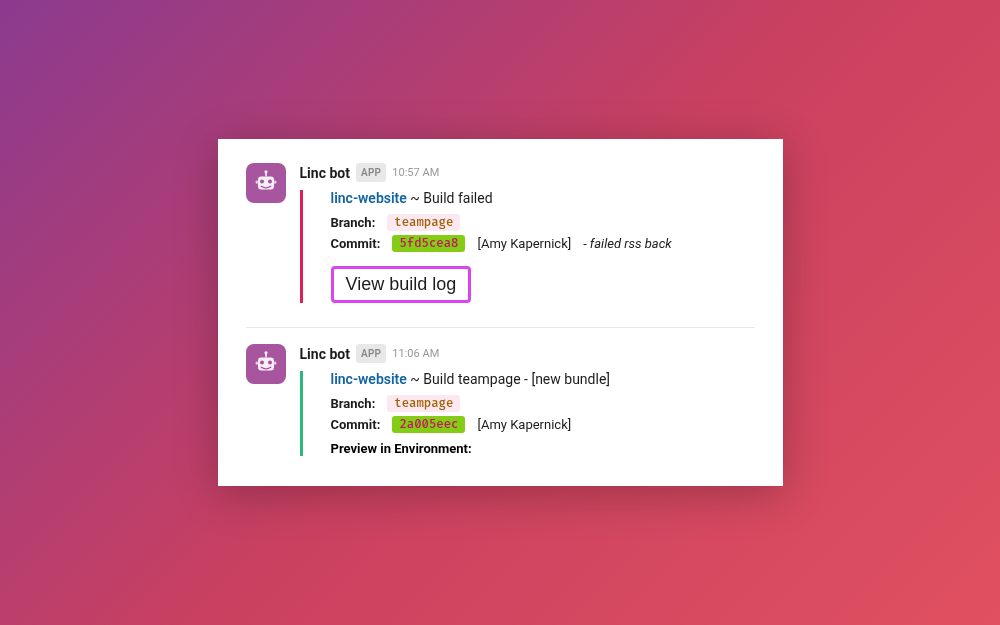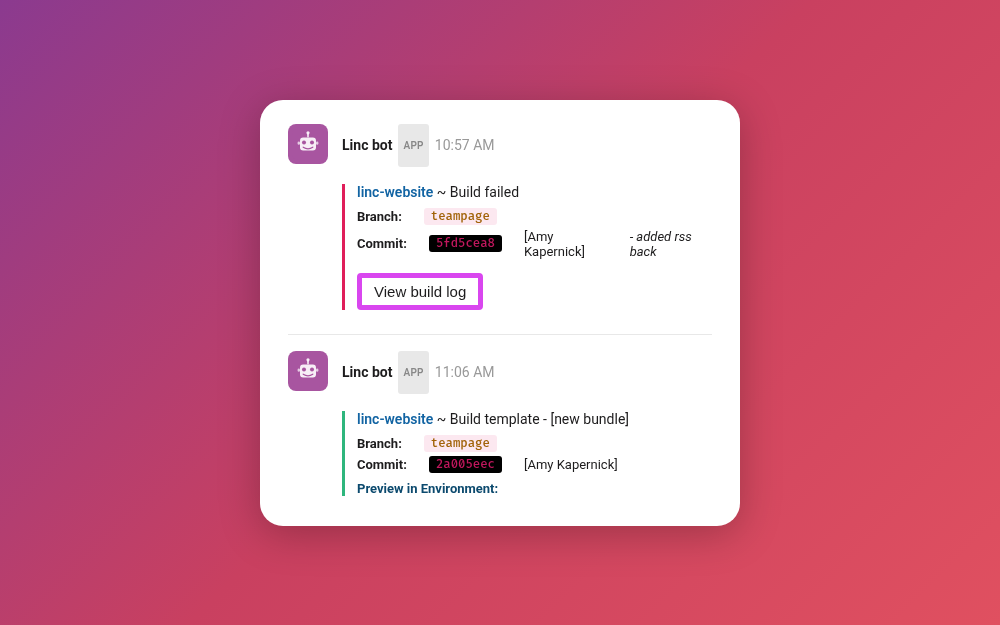--- a/index.html
+++ b/index.html
@@ -10,23 +10,23 @@
       background: linear-gradient(135deg, #8b3a8f 0%, #c94060 50%, #e05060 100%);
       display: flex;
       align-items: center;
       justify-content: center;
       font-family: -apple-system, BlinkMacSystemFont, 'Segoe UI', Roboto, sans-serif;
       overflow: hidden;
     }
 
     .card {
       background: #ffffff;
-      border-radius: 23px;
+      border-radius: 0;
       padding: 24px 28px;
-      width: 480px;
+      width: 565px;
       box-shadow: 0 8px 40px rgba(0,0,0,0.25);
     }
 
     .message {
       display: flex;
       gap: 14px;
       margin-bottom: 24px;
     }
 
     .message:last-child {
@@ -65,34 +65,34 @@
       font-weight: 700;
       font-size: 14px;
       color: #1d1c1d;
     }
 
     .app-badge {
       background: #e8e8e8;
       color: #888;
       font-size: 10px;
       font-weight: 600;
-      padding: 16px 5px;
+      padding: 4px 5px;
       border-radius: 3px;
       letter-spacing: 0.3px;
     }
 
     .timestamp {
-      font-size: 14px;
+      font-size: 11px;
       color: #999;
     }
 
     .message-content {
       border-left: 3px solid #ccc;
-      padding-left: 12px;
-      margin-top: 17px;
+      padding-left: 28px;
+      margin-top: 8px;
     }
 
     .message-content.failed-border {
       border-left-color: #e01e5a;
     }
 
     .message-content.success-border {
       border-left-color: #2eb67d;
     }
 
@@ -107,76 +107,76 @@
       font-weight: 600;
       text-decoration: none;
     }
 
     .info-row {
       font-size: 13px;
       color: #1d1c1d;
       margin-bottom: 4px;
       display: flex;
       align-items: center;
-      gap: 22px;
+      gap: 12px;
     }
 
     .info-label {
       font-weight: 700;
       color: #1d1c1d;
     }
 
     .tag-badge {
       background: #fce8f0;
       color: #a16207;
       font-size: 12px;
       font-weight: 500;
       padding: 1px 7px;
       border-radius: 3px;
       font-family: 'SF Mono', 'Fira Code', monospace;
     }
 
     .commit-badge {
-      background: #000000;
+      background: #84cc16;
       color: #c0175d;
       font-size: 12px;
       font-weight: 500;
       padding: 1px 7px;
       border-radius: 3px;
       font-family: 'SF Mono', 'Fira Code', monospace;
     }
 
     .commit-message {
       font-style: italic;
       color: #1d1c1d;
     }
 
     .btn {
       display: inline-block;
-      border: 5px solid #d946ef;
+      border: 3px solid #d946ef;
       background: #fff;
       color: #1d1c1d;
-      font-size: 15px;
+      font-size: 18px;
       padding: 5px 12px;
       border-radius: 4px;
       cursor: pointer;
       margin-top: 10px;
       margin-right: 6px;
       font-weight: 400;
     }
 
     .btn-outline-green {
       border-color: #2eb67d;
       color: #2eb67d;
     }
 
     .preview-label {
       font-size: 13px;
       font-weight: 700;
-      color: #0c4a6e;
+      color: #000000;
       margin-top: 8px;
       margin-bottom: 6px;
     }
 
     .divider {
       border: none;
       border-top: 1px solid #e8e8e8;
       margin: 16px 0;
     }
   </style>
@@ -217,21 +217,21 @@
           <span>~ Build failed</span>
         </div>
         <div class="info-row">
           <span class="info-label">Branch:</span>
           <span class="tag-badge">teampage</span>
         </div>
         <div class="info-row">
           <span class="info-label">Commit:</span>
           <span class="commit-badge">5fd5cea8</span>
           <span>[Amy Kapernick]</span>
-          <span class="commit-message">- added rss back</span>
+          <span class="commit-message">- failed rss back</span>
         </div>
         <button class="btn">View build log</button>
       </div>
     </div>
   </div>
 
   <hr class="divider">
 
   <div class="message">
     <div class="avatar">
@@ -249,21 +249,21 @@
     </div>
     <div class="message-body">
       <div class="message-header">
         <span class="sender-name">Linc bot</span>
         <span class="app-badge">APP</span>
         <span class="timestamp">11:06 AM</span>
       </div>
       <div class="message-content success-border">
         <div class="build-title">
           <a class="link-text">linc-website</a>
-          <span>~ Build template - [new bundle]</span>
+          <span>~ Build teampage - [new bundle]</span>
         </div>
         <div class="info-row">
           <span class="info-label">Branch:</span>
           <span class="tag-badge">teampage</span>
         </div>
         <div class="info-row">
           <span class="info-label">Commit:</span>
           <span class="commit-badge">2a005eec</span>
           <span>[Amy Kapernick]</span>
         </div>

